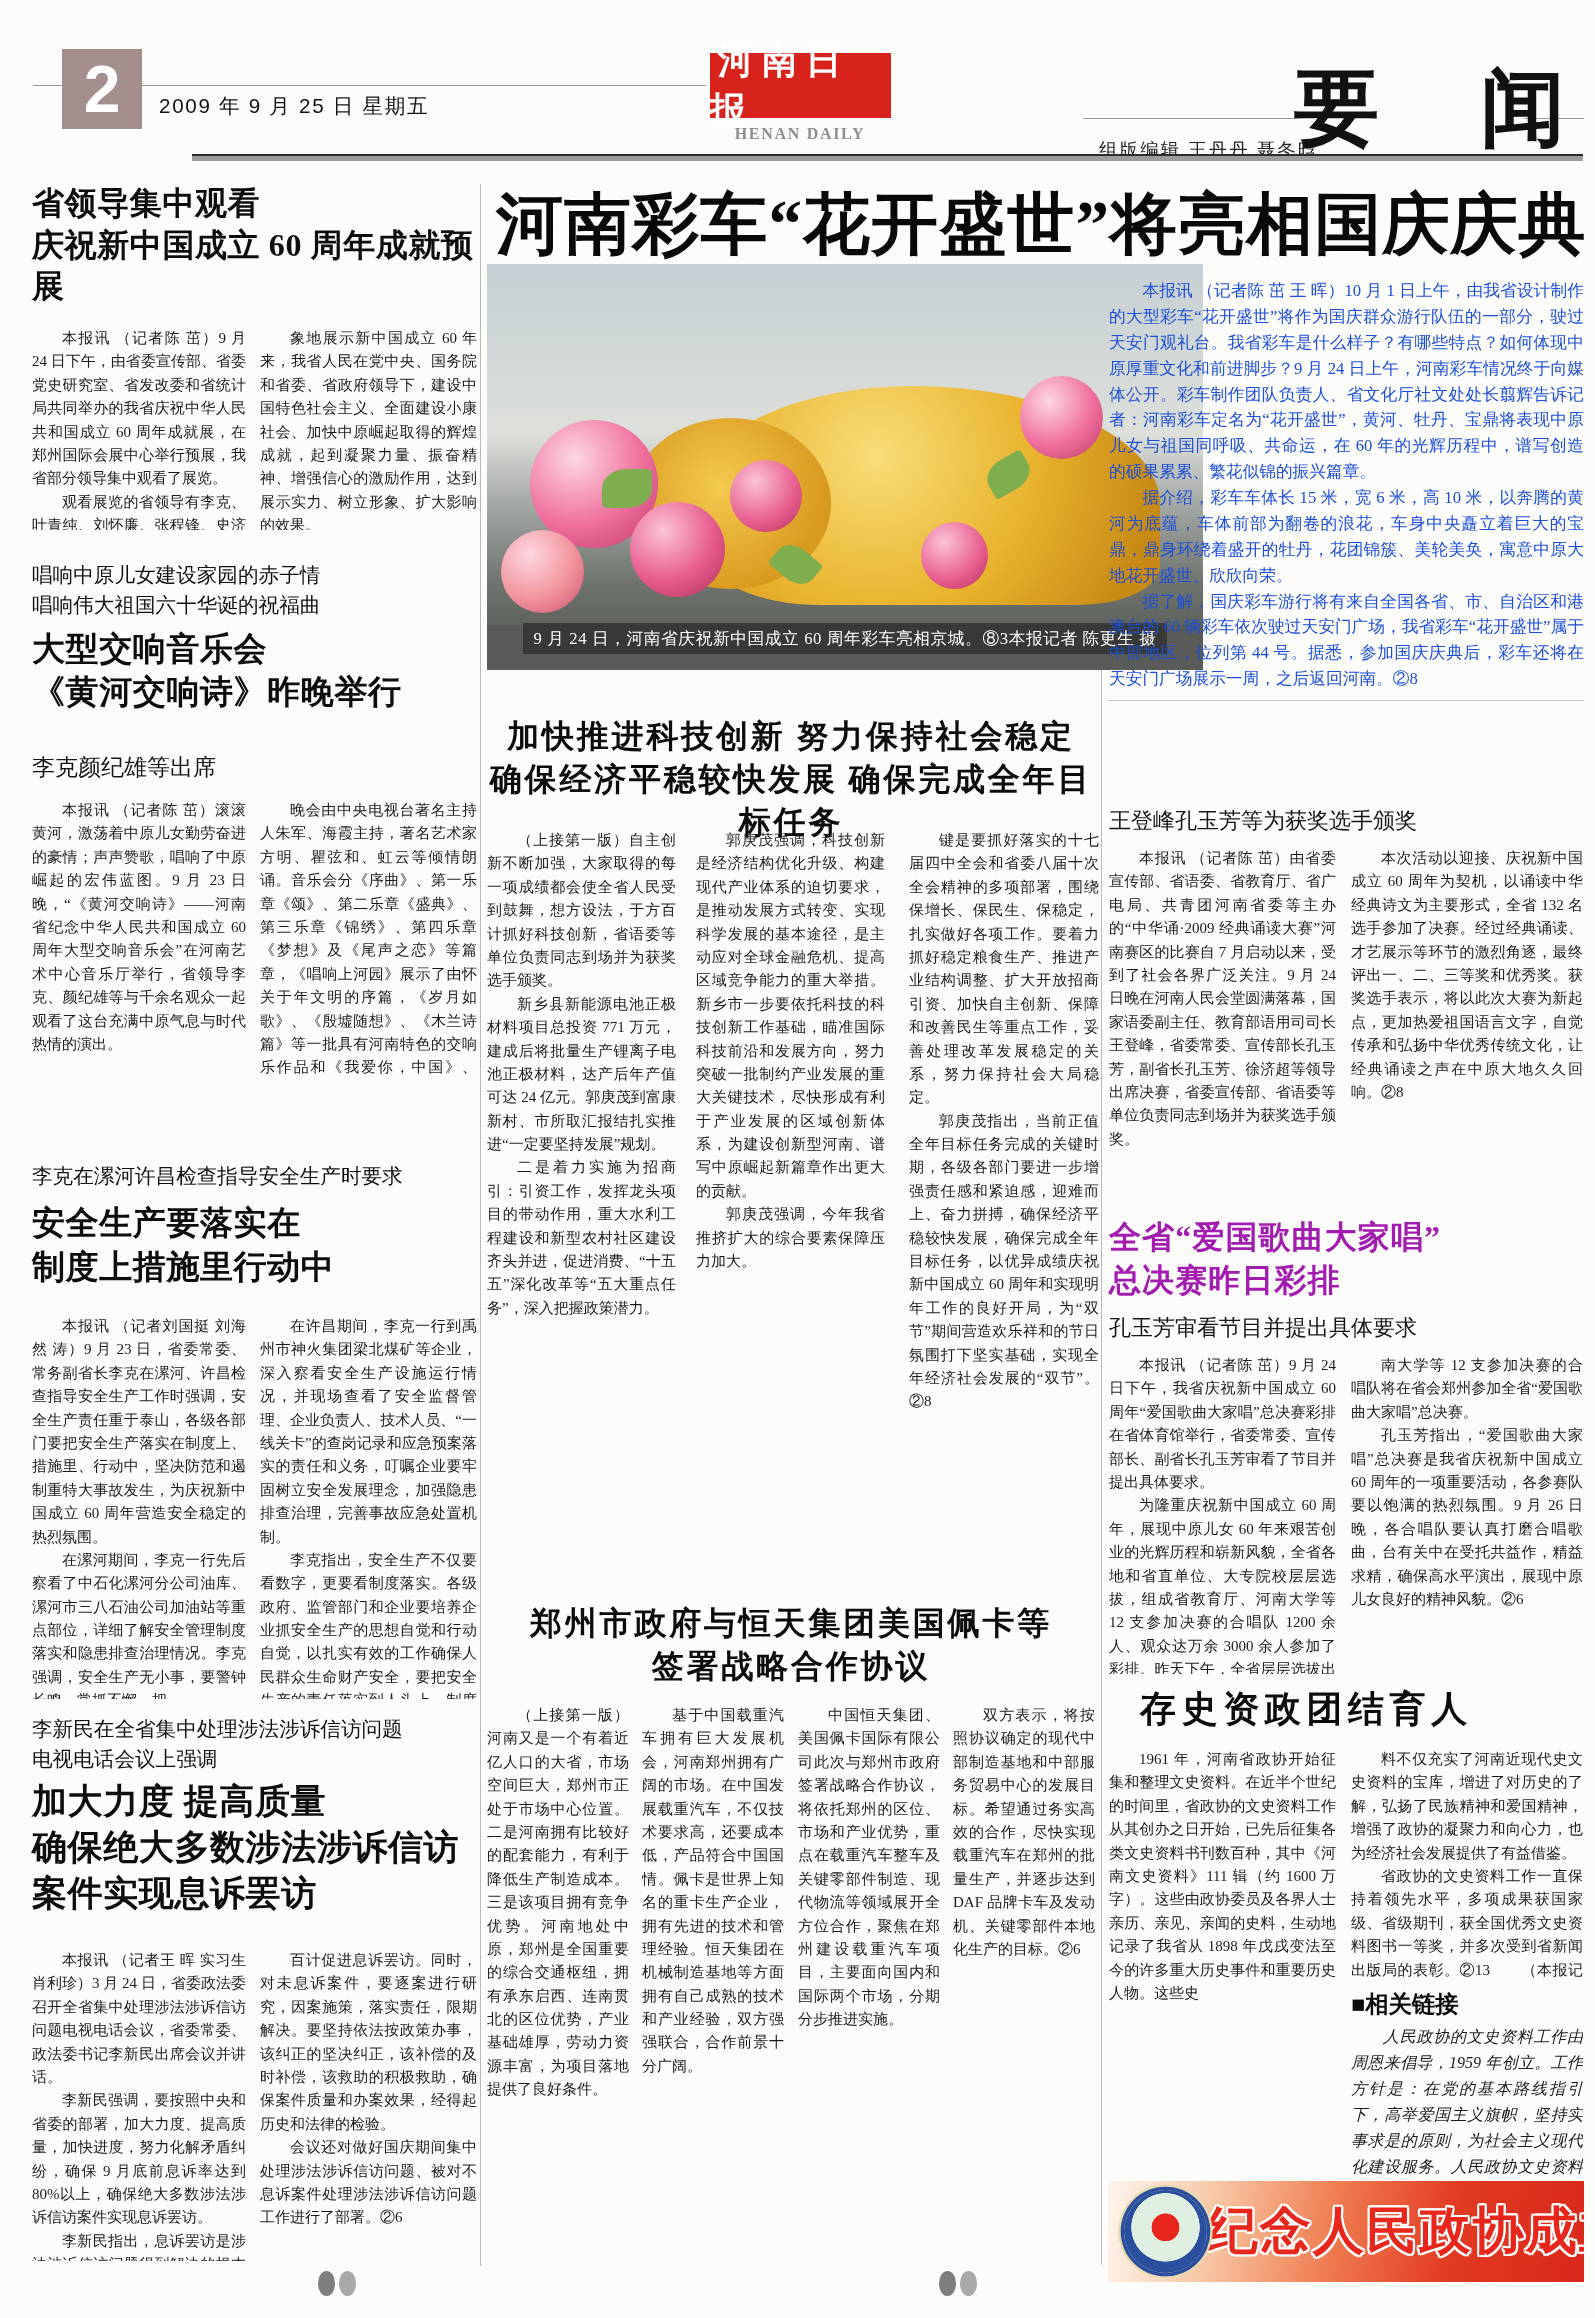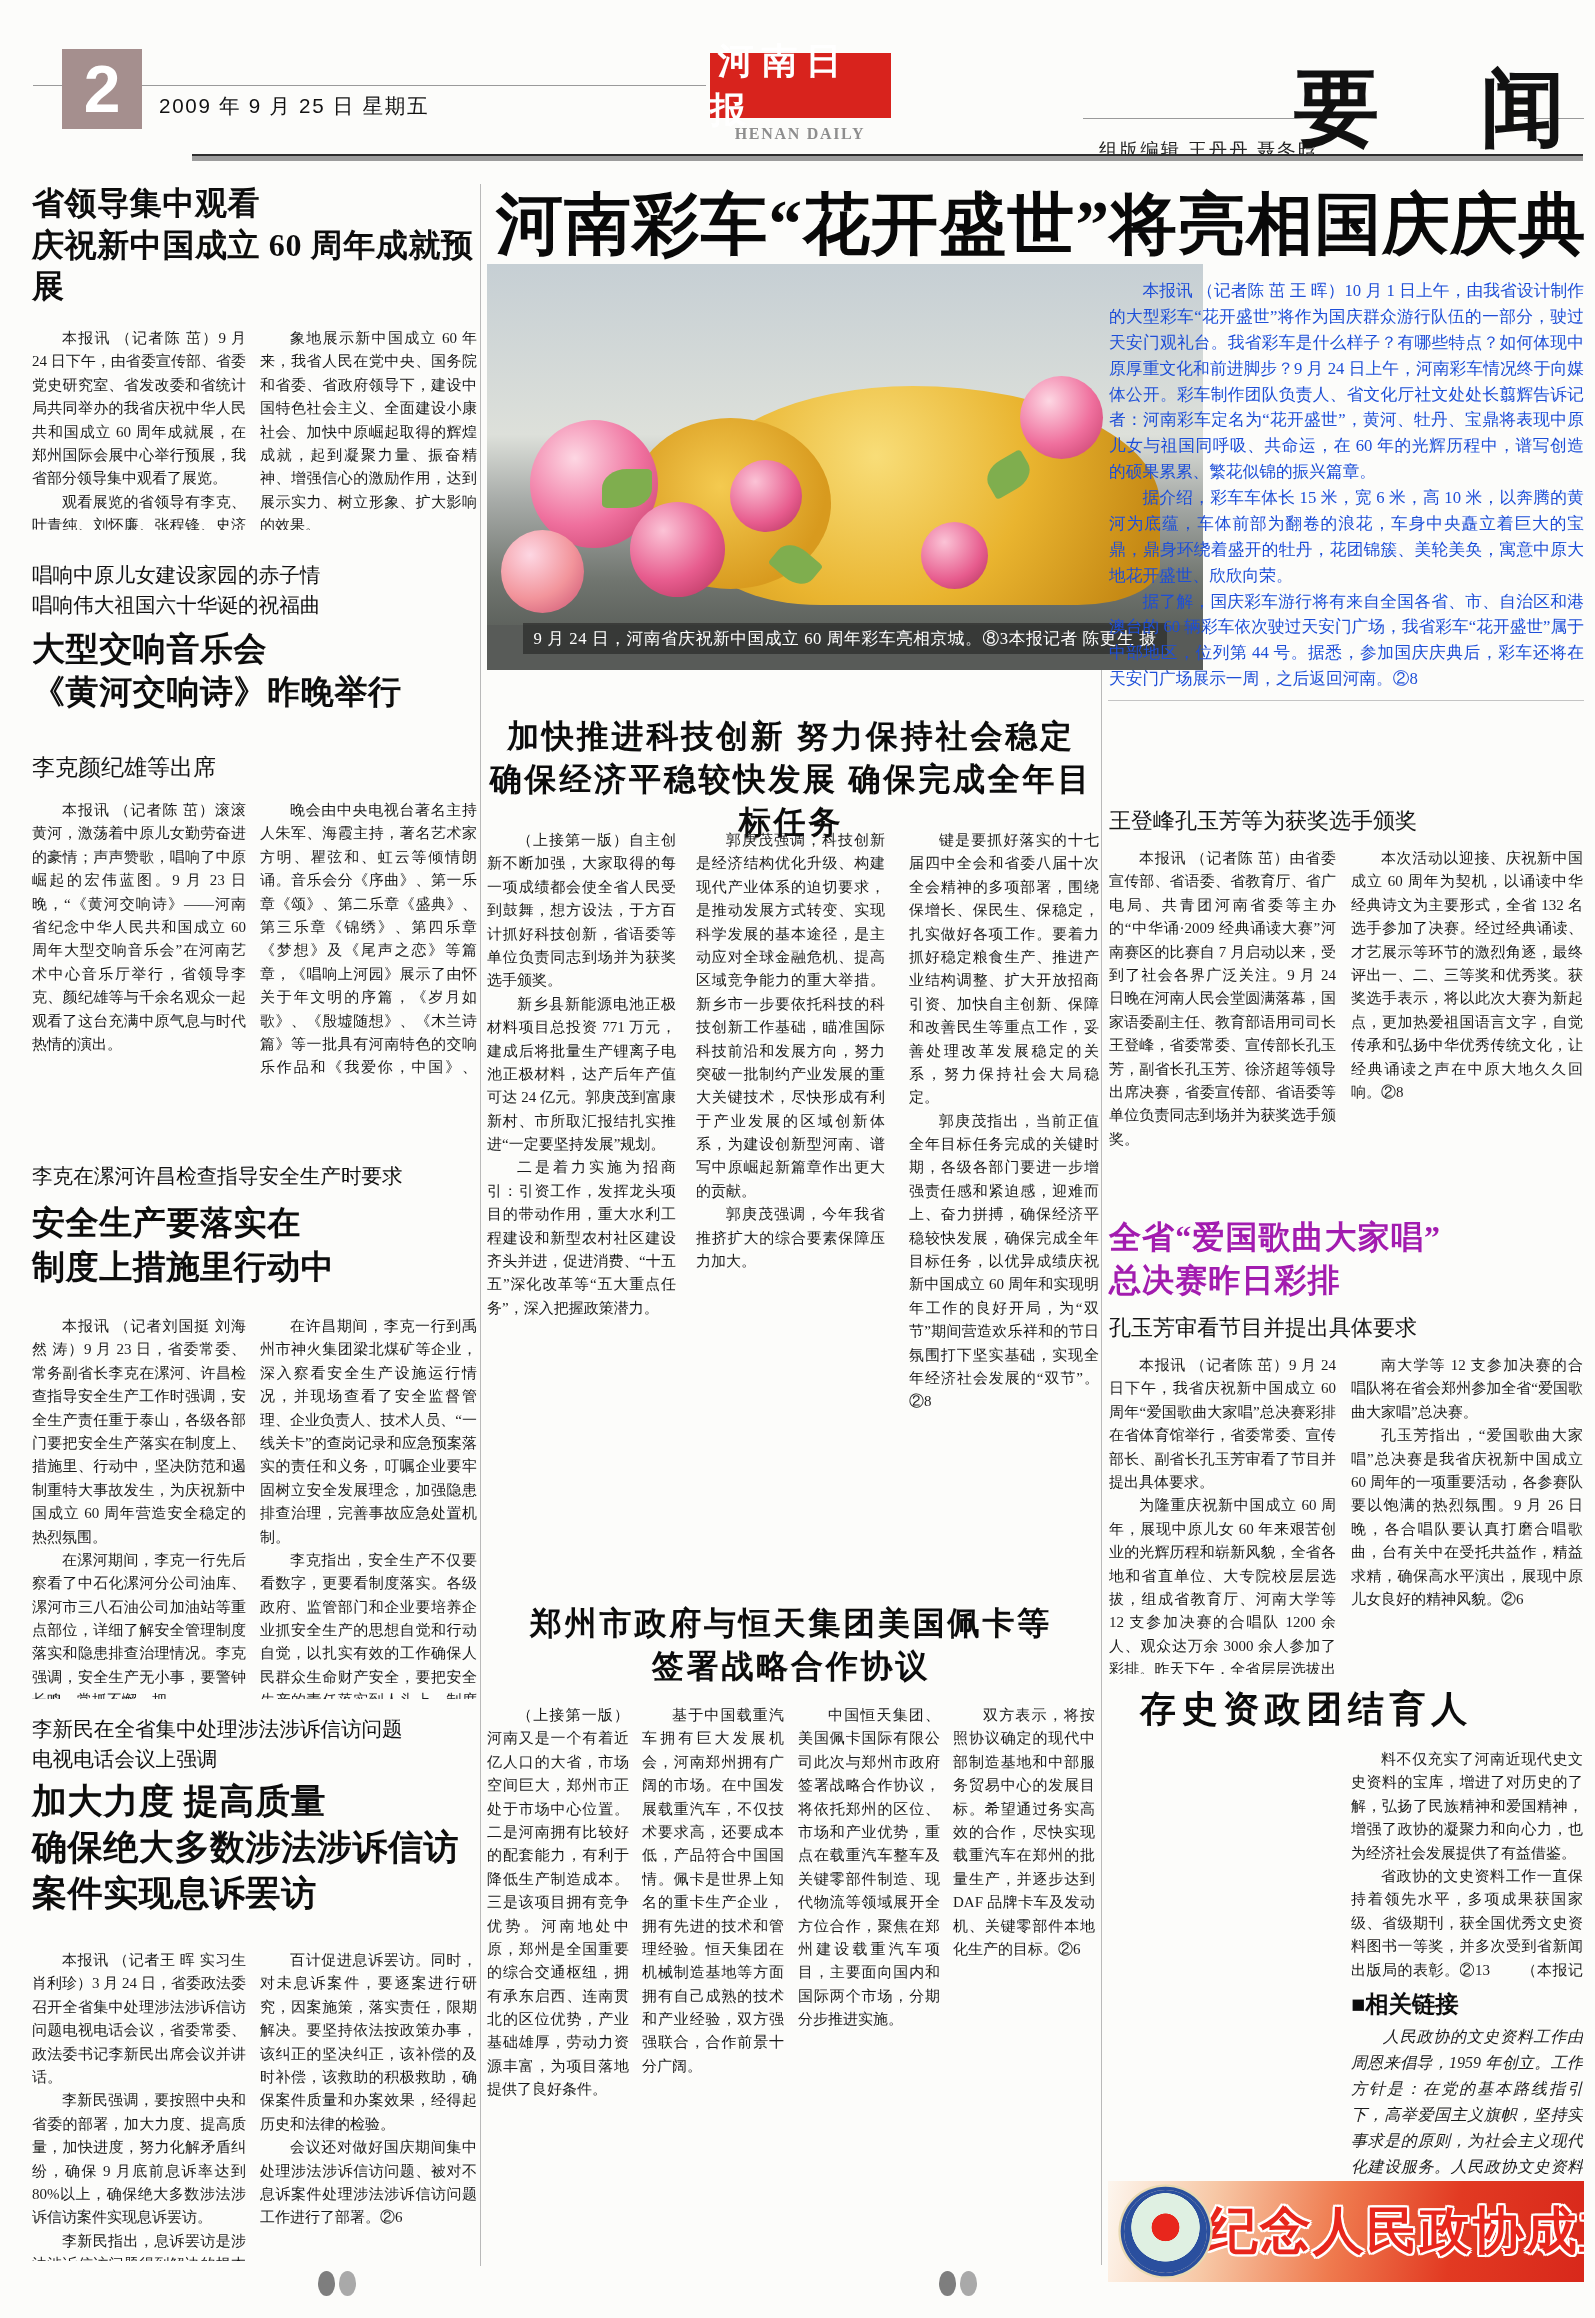--- a/index.html
+++ b/index.html
@@ -234,20 +234,23 @@
   <div class="abs body" style="left:1109px;top:1354px;width:227px;height:320px;overflow:hidden;">
       <p>本报讯 （记者陈 茁）9 月 24 日下午，我省庆祝新中国成立 60 周年“爱国歌曲大家唱”总决赛彩排在省体育馆举行，省委常委、宣传部长、副省长孔玉芳审看了节目并提出具体要求。</p>
       <p>为隆重庆祝新中国成立 60 周年，展现中原儿女 60 年来艰苦创业的光辉历程和崭新风貌，全省各地和省直单位、大专院校层层选拔，组成省教育厅、河南大学等 12 支参加决赛的合唱队 1200 余人、观众达万余 3000 余人参加了彩排。昨天下午，全省层层选拔出来的省教育厅、河</p>
     </div>
   <div class="abs body" style="left:1351px;top:1354px;width:232px;height:320px;overflow:hidden;">
       <p>南大学等 12 支参加决赛的合唱队将在省会郑州参加全省“爱国歌曲大家唱”总决赛。</p>
       <p>孔玉芳指出，“爱国歌曲大家唱”总决赛是我省庆祝新中国成立 60 周年的一项重要活动，各参赛队要以饱满的热烈氛围。9 月 26 日晚，各合唱队要认真打磨合唱歌曲，台有关中在受托共益作，精益求精，确保高水平演出，展现中原儿女良好的精神风貌。②6</p>
     </div>
 
   <div class="abs c3-hl" style="left:1140px;top:1685px;">存史资政团结育人</div>
+  <div class="abs body" style="left:1109px;top:1748px;width:227px;height:426px;overflow:hidden;">
+      <p>1961 年，河南省政协开始征集和整理文史资料。在近半个世纪的时间里，省政协的文史资料工作从其创办之日开始，已先后征集各类文史资料书刊数百种，其中《河南文史资料》111 辑（约 1600 万字）。这些由政协委员及各界人士亲历、亲见、亲闻的史料，生动地记录了我省从 1898 年戊戌变法至今的许多重大历史事件和重要历史人物。这些史</p>
+    </div>
   <div class="abs body" style="left:1351px;top:1748px;width:232px;height:234px;overflow:hidden;">
       <p>料不仅充实了河南近现代史文史资料的宝库，增进了对历史的了解，弘扬了民族精神和爱国精神，增强了政协的凝聚力和向心力，也为经济社会发展提供了有益借鉴。</p>
       <p>省政协的文史资料工作一直保持着领先水平，多项成果获国家级、省级期刊，获全国优秀文史资料图书一等奖，并多次受到省新闻出版局的表彰。②13　　（本报记者 冯芸）</p>
     </div>
   <div class="abs related-title" style="left:1351px;top:1988px;width:232px;">■相关链接</div>
   <div class="abs related-body" style="left:1351px;top:2024px;width:232px;height:150px;overflow:hidden;">
       <p>人民政协的文史资料工作由周恩来倡导，1959 年创立。工作方针是：在党的基本路线指引下，高举爱国主义旗帜，坚持实事求是的原则，为社会主义现代化建设服务。人民政协文史资料是具有统一战线特点的近、现代史料，具体表现在“三性”（统战性、史料性、可读性）、“三亲”（亲历、亲见、亲闻）上面，在存史、资政、团结、育人方面发挥着特有的作用。</p>
     </div>
 
   <div class="banner">

